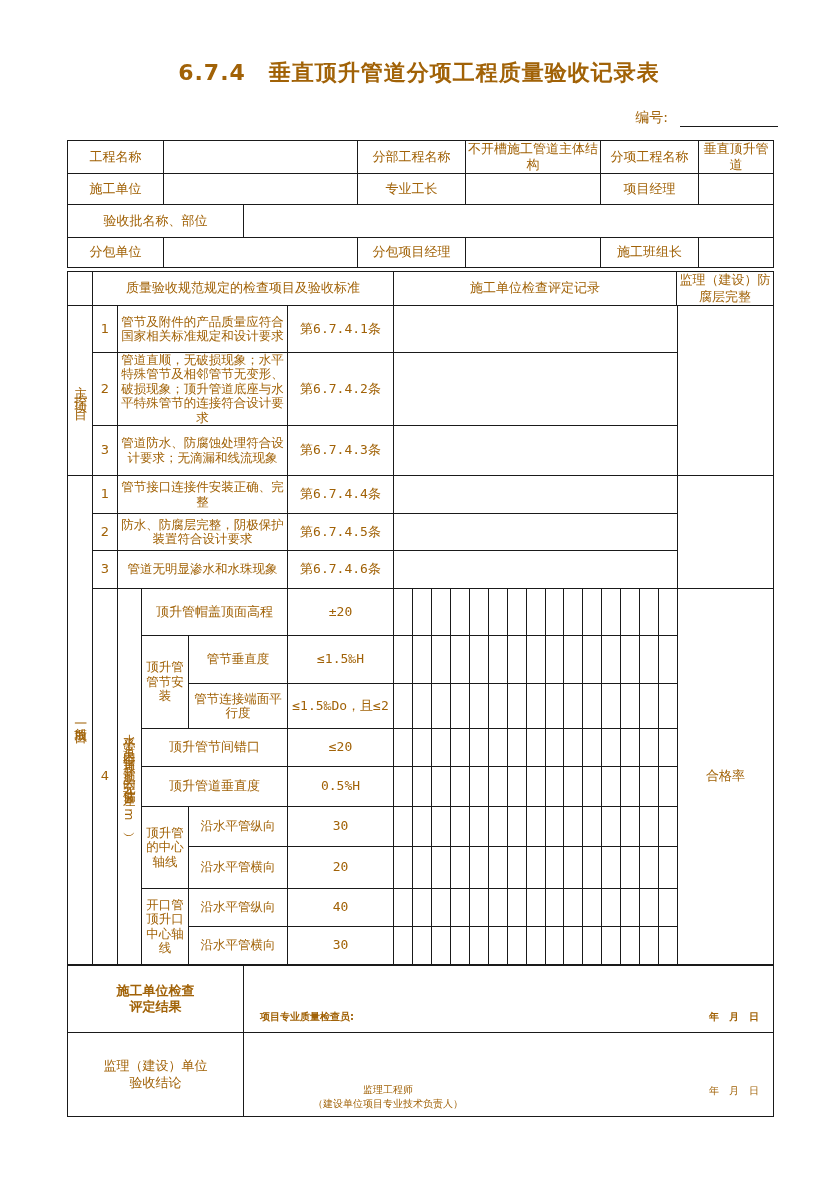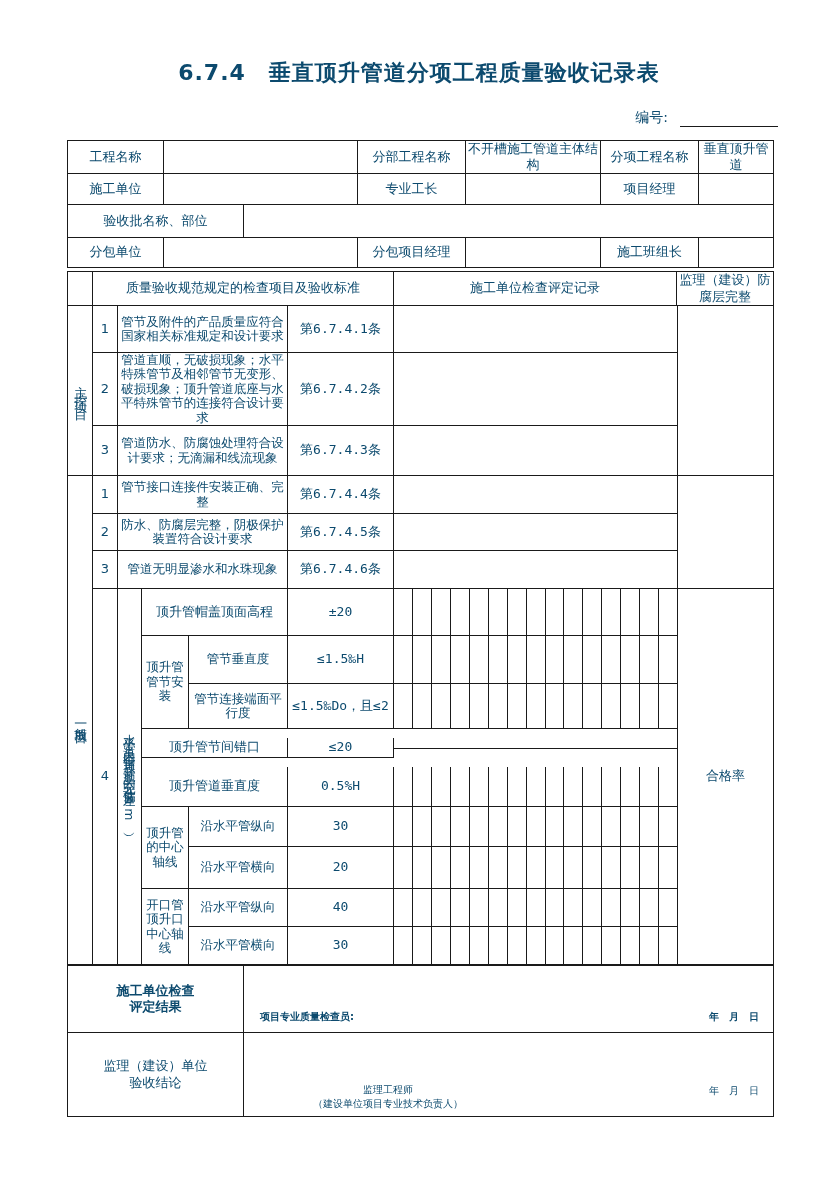--- a/index.html
+++ b/index.html
@@ -1,17 +1,17 @@
 <!DOCTYPE html>
 <html><head>
 <meta charset="utf-8">
 <style>
   html,body{margin:0;padding:0;background:#e8e8e8;}
   .page{position:relative;width:838px;height:1186px;background:#ffffff;
-        font-family:"DejaVu Sans",sans-serif;color:#0c4a6e;overflow:hidden;}
+        font-family:"DejaVu Sans",sans-serif;color:#a16207;overflow:hidden;}
   .title{position:absolute;top:58px;left:0;width:100%;text-align:center;
          font-size:22px;font-weight:bold;letter-spacing:1px;}
   .serial{position:absolute;top:108px;right:60px;font-size:14px;}
   .serial-line{display:inline-block;width:98px;margin-left:12px;
                border-bottom:1.5px solid #1a1a1a;height:18px;vertical-align:bottom;}
   .tbl{position:absolute;left:67px;width:707px;border:1px solid #1a1a1a;
        box-sizing:border-box;background:#fff;}
   .row{display:flex;}
   .col{display:flex;flex-direction:column;}
   .c{box-sizing:border-box;display:flex;align-items:center;justify-content:center;
@@ -196,21 +196,21 @@
                       <div></div>
                       <div></div>
                       <div></div>
                       <div></div>
                       <div></div>
                     </div>
                 </div>
               </div>
             </div>
 
-            <div class="row" style="height:38px;align-items:center;">
+            <div class="row" style="height:38px;">
               <div class="c br bb" style="width:146px;">顶升管节间错口</div>
               <div class="c br bb mono" style="width:106px;">≤20</div>
               <div class="gwrap bb" style="width:283px;">
                   <div></div>
                   <div></div>
                   <div></div>
                   <div></div>
                   <div></div>
                   <div></div>
                   <div></div>

